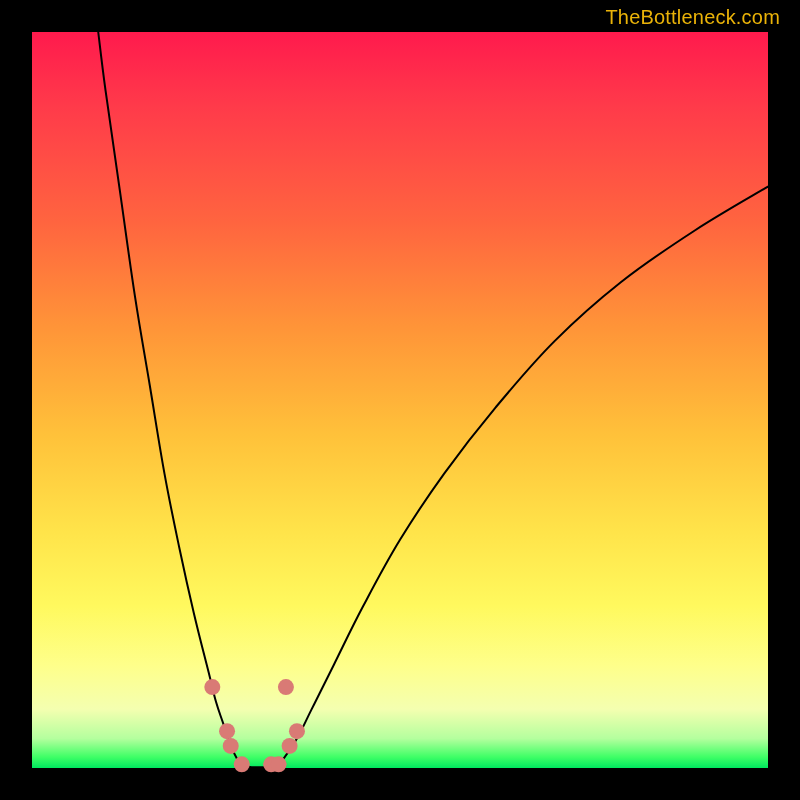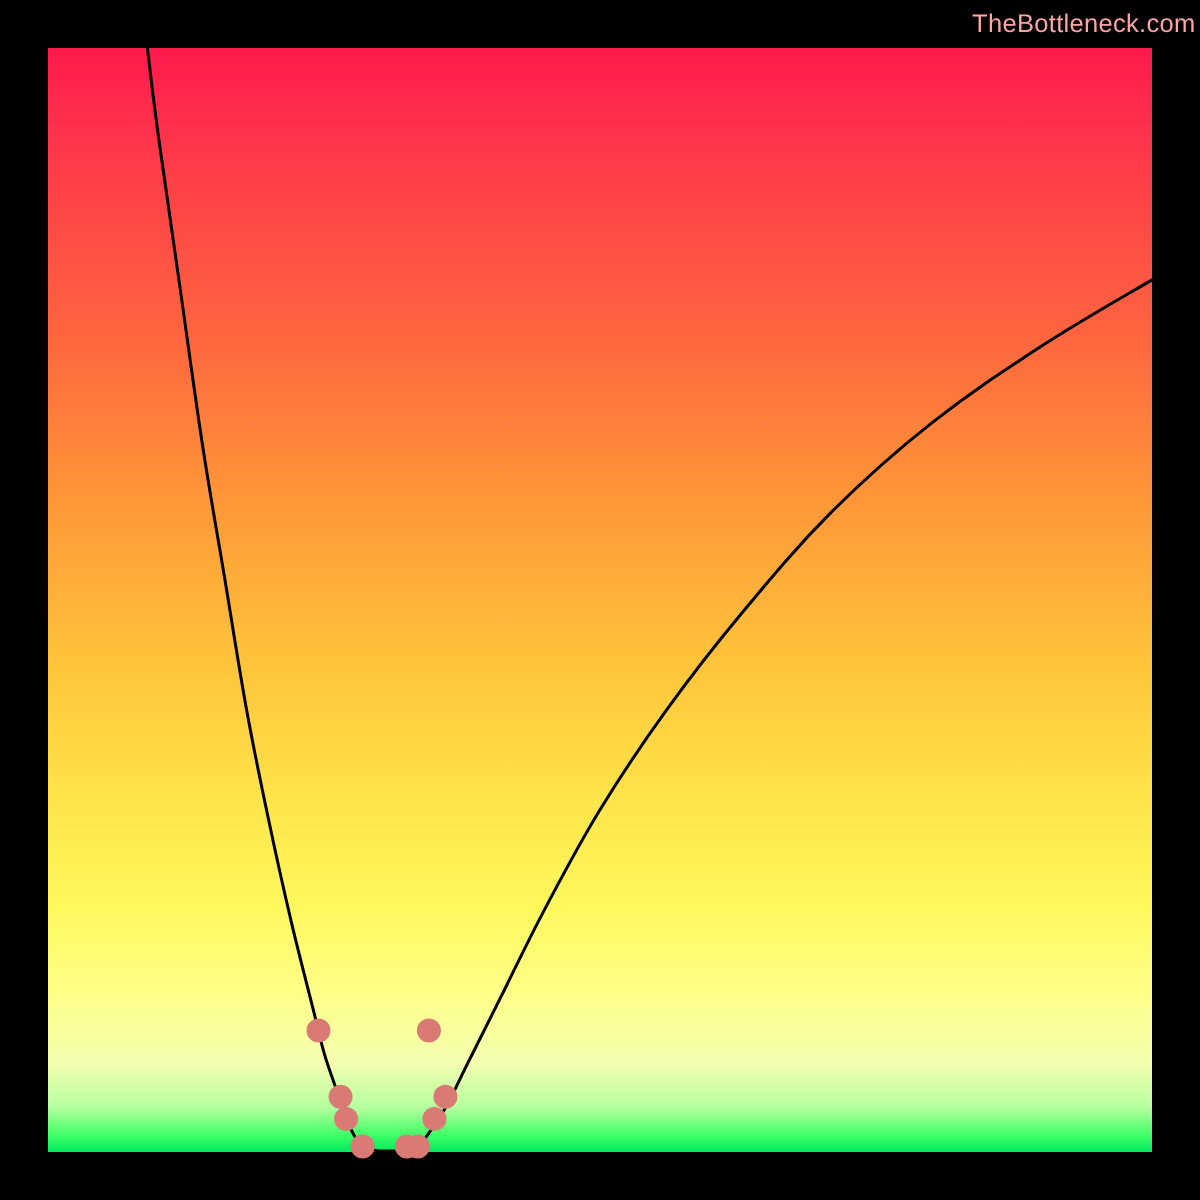--- a/index.html
+++ b/index.html
@@ -38,23 +38,23 @@
       #feff8a 86%,
       #f4ffb0 92%,
       #b4ff9e 96%,
       #3fff66 98.5%,
       #00e85f 100%
     );
   }
   .watermark {
     position: absolute;
     top: 6px;
-    right: 3px;
-    color: #fca5a5;
-    font-size: 17px;
+    right: 20px;
+    color: #eab308;
+    font-size: 20px;
     font-weight: 500;
     letter-spacing: 0.2px;
     user-select: none;
   }
   svg.curve {
     position: absolute;
     left: 0;
     top: 0;
     width: 736px;
     height: 736px;

